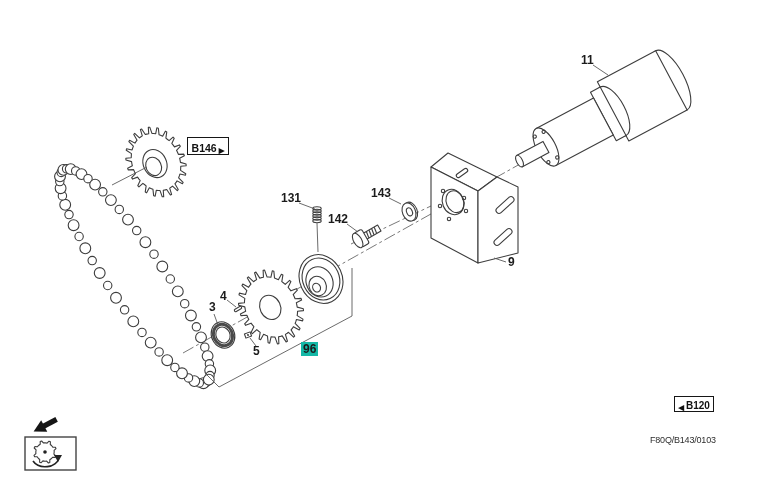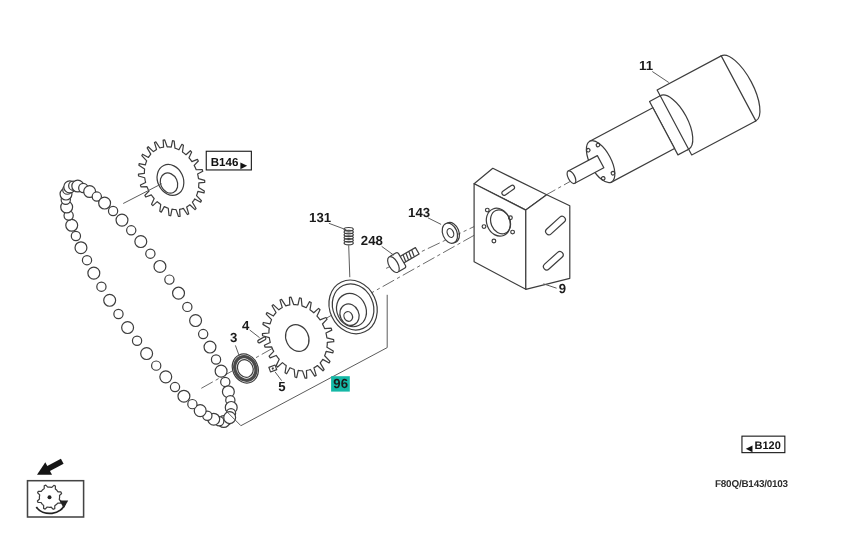--- a/index.html
+++ b/index.html
@@ -9,21 +9,21 @@
   .fw{fill:#fff;stroke:#3d3d3d;stroke-width:1.1;stroke-linejoin:round;}
   .fn{fill:none;stroke:#3d3d3d;stroke-width:1.1;stroke-linejoin:round;}
   .thin{fill:none;stroke:#5a5a5a;stroke-width:0.9;}
   .cl{fill:none;stroke:#6a6a6a;stroke-width:0.9;stroke-dasharray:12 3 3 3;}
   .dark{fill:#151515;stroke:none;}
   .callout{position:absolute;font-size:12px;font-weight:700;color:#1b1b1b;line-height:1;}
   .c96{background:#14b8a6;padding:1px 2px;}
   .refbox{position:absolute;display:flex;align-items:flex-end;justify-content:center;gap:2px;
           border:1.5px solid #161616;background:#fff;font-size:10.5px;font-weight:700;color:#111;}
   .tri{font-size:7.5px;line-height:1;position:relative;top:0.5px;}
-  .footer-code{position:absolute;font-size:9px;font-weight:700;color:#2e2e2e;letter-spacing:-0.2px;}
+  .footer-code{position:absolute;font-size:9px;font-weight:400;color:#2e2e2e;letter-spacing:-0.2px;}
 </style>
 </head>
 <body>
 
 <div id="stage">
 
   <svg id="scene" width="773" height="490" viewBox="0 0 773 490">
 
     <g>
       <line class="cl" x1="183" y1="353" x2="545" y2="150"></line>
@@ -214,21 +214,21 @@
       <g transform="translate(45,452)">
         <path class="fw" d="M9.2,0.0L8.9,2.1L10.8,4.0L10.2,5.4L7.5,5.3L6.5,6.5L4.8,7.8L4.8,10.4L3.4,11.0L1.6,9.1L0.0,9.2L-2.1,8.9L-4.0,10.8L-5.4,10.2L-5.3,7.5L-6.5,6.5L-7.8,4.8L-10.4,4.8L-11.0,3.4L-9.1,1.6L-9.2,0.0L-8.9,-2.1L-10.8,-4.0L-10.2,-5.4L-7.5,-5.3L-6.5,-6.5L-4.8,-7.8L-4.8,-10.4L-3.4,-11.0L-1.6,-9.1L-0.0,-9.2L2.1,-8.9L4.0,-10.8L5.4,-10.2L5.3,-7.5L6.5,-6.5L7.8,-4.8L10.4,-4.8L11.0,-3.4L9.1,-1.6Z"></path>
         <circle r="1.8" fill="#222"></circle>
         <path d="M -12,9 A 14 11 0 0 0 14,6" fill="none" stroke="#222" stroke-width="1.6"></path>
         <polygon points="17,3 9,3 13,10" fill="#222"></polygon>
       </g>
     </g>
   </svg>
 
   <div class="callout" style="left:281px;top:192px">131</div>
-  <div class="callout" style="left:328px;top:213px">248</div>
+  <div class="callout" style="left:328px;top:213px">142</div>
   <div class="callout" style="left:371px;top:187px">143</div>
   <div class="callout" style="left:581px;top:54px">11</div>
   <div class="callout" style="left:508px;top:256px">9</div>
   <div class="callout" style="left:209px;top:301px">3</div>
   <div class="callout" style="left:220px;top:290px">4</div>
   <div class="callout" style="left:253px;top:345px">5</div>
   <div class="callout c96" style="left:301px;top:342px">96</div>
 
   <div class="refbox" style="left:187px;top:137px;width:40px;height:16px">
     <span>B146</span>

